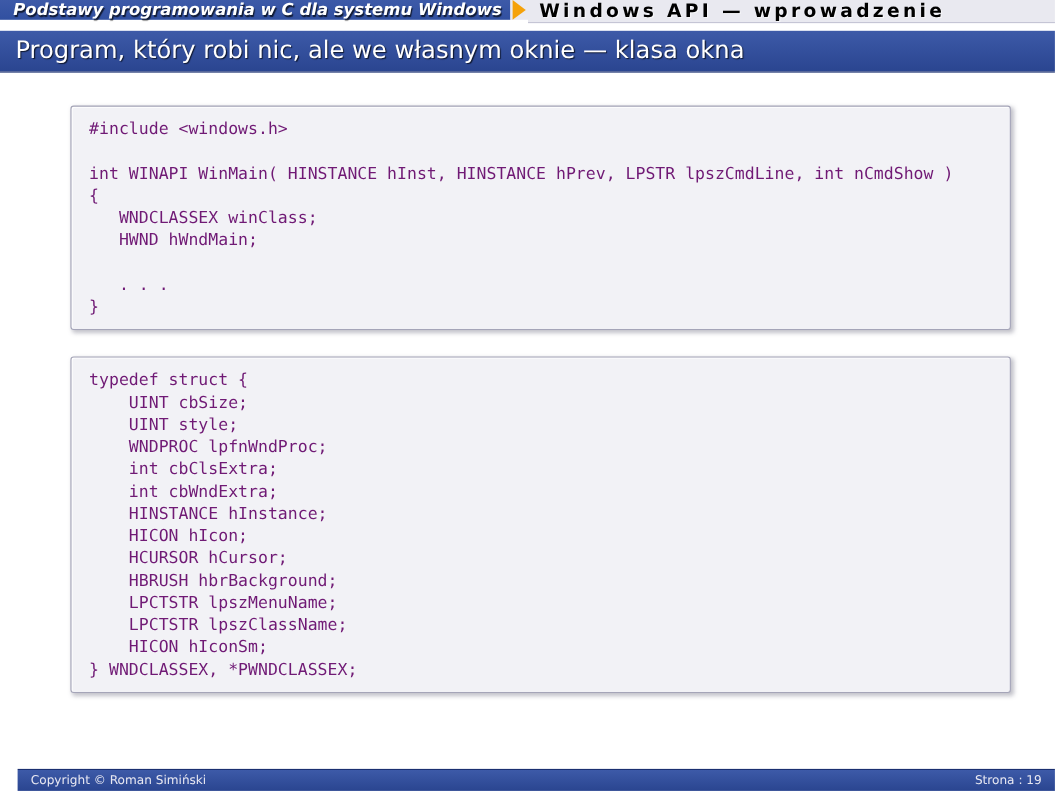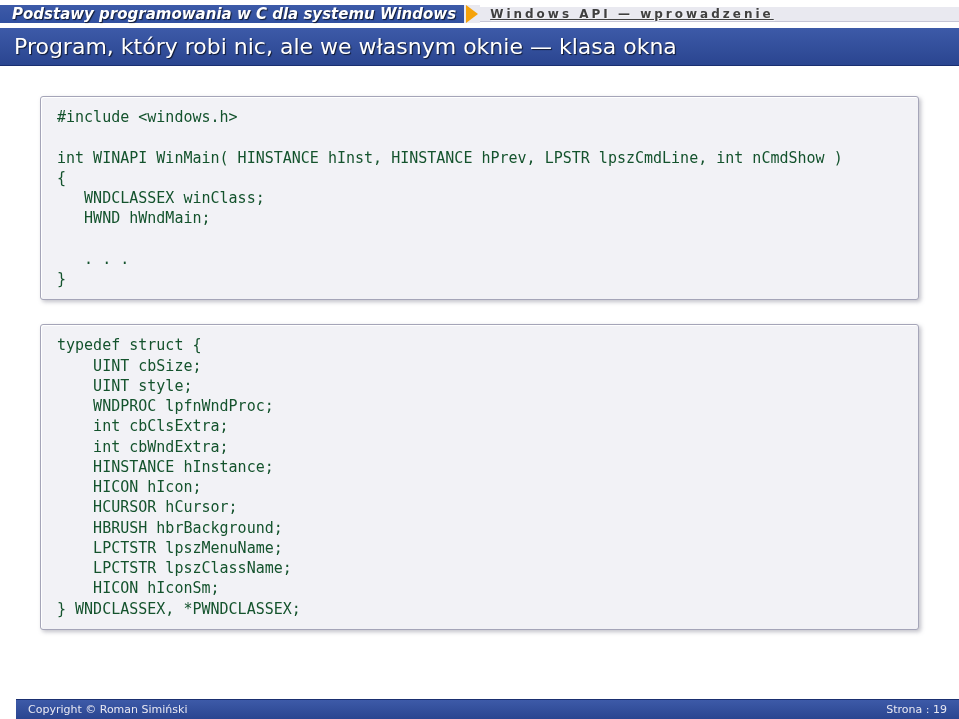--- a/index.html
+++ b/index.html
@@ -20,30 +20,29 @@
   }
   .triangle {
     width: 0;
     height: 0;
     border-top: 9px solid transparent;
     border-bottom: 9px solid transparent;
     border-left: 12px solid #f5a20a;
     margin: 0 2px;
   }
   .breadcrumb-right {
-    color: #404040;
-    font-size: 12px;
+    color: #000000;
+    font-size: 17px;
     font-weight: bold;
     letter-spacing: 3px;
     text-shadow: 1px 1px 0 rgba(255,255,255,0.6);
-    text-decoration: underline;
   }
   .header-row {
     display: flex;
-    align-items: center;
+    align-items: flex-start;
     height: 28px;
   }
   .header-left-cell {
     background: linear-gradient(to bottom, #3d5aa8 0%, #3150a0 100%);
     display: flex;
     align-items: center;
     padding: 0 8px 0 12px;
   }
   .header-right-cell {
     background: #e9e9f0;
@@ -66,23 +65,24 @@
   }
   .code-block {
     background: #f2f2f6;
     border: 1px solid #a5a5b8;
     box-shadow: 2px 2px 4px rgba(100,100,120,0.4), inset 1px 1px 0 #ffffff;
     border-radius: 3px;
     padding: 10px 16px;
     font-family: "DejaVu Sans Mono", "Courier New", monospace;
     font-size: 15px;
     line-height: 1.35;
-    color: #14532d;
+    color: #701a75;
     white-space: pre;
     margin-bottom: 24px;
+    margin-left: 24px;
   }
   .section-heading {
     font-family: Georgia, "Times New Roman", serif;
     font-size: 20px;
     color: #222;
     margin: 18px 0 12px 2px;
   }
   .footer {
     position: absolute;
     bottom: 0;

